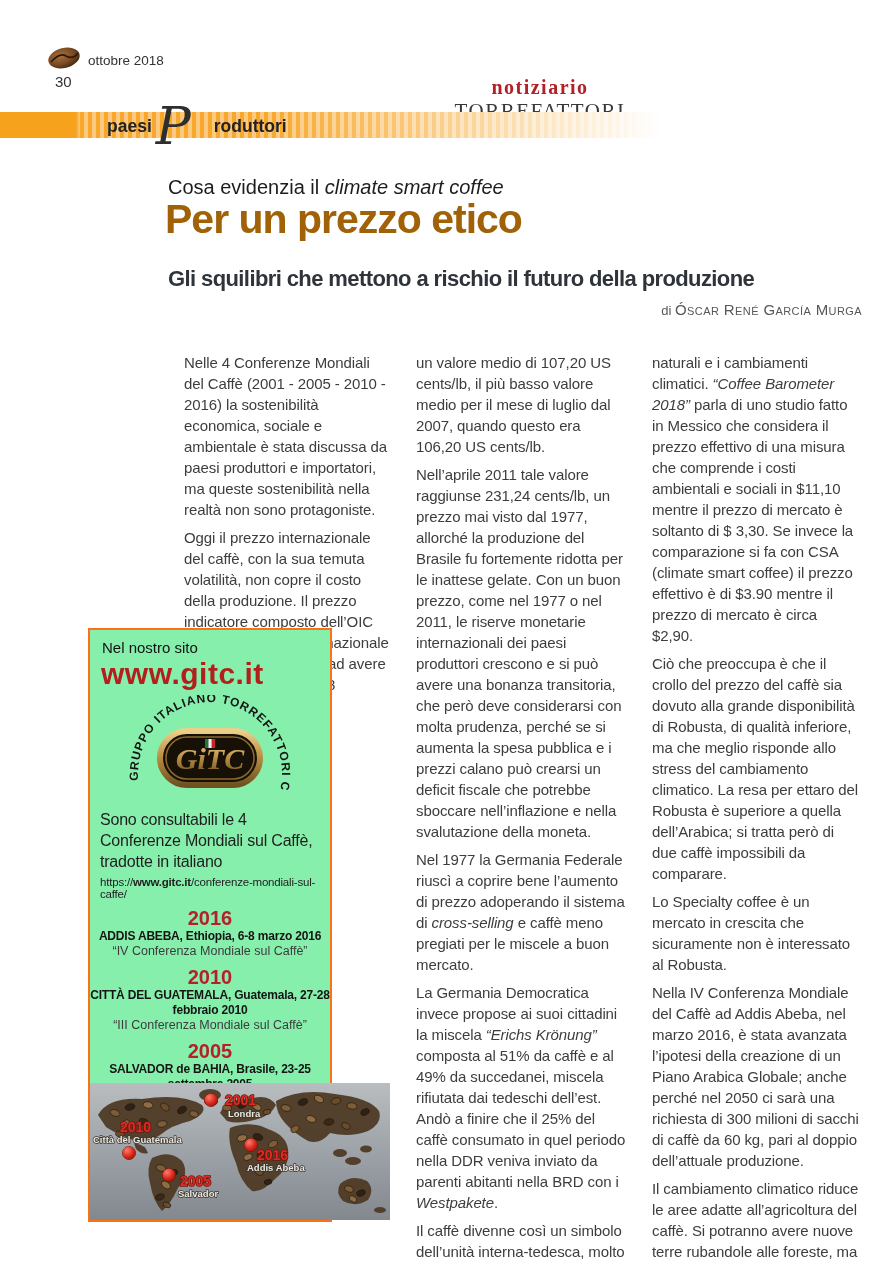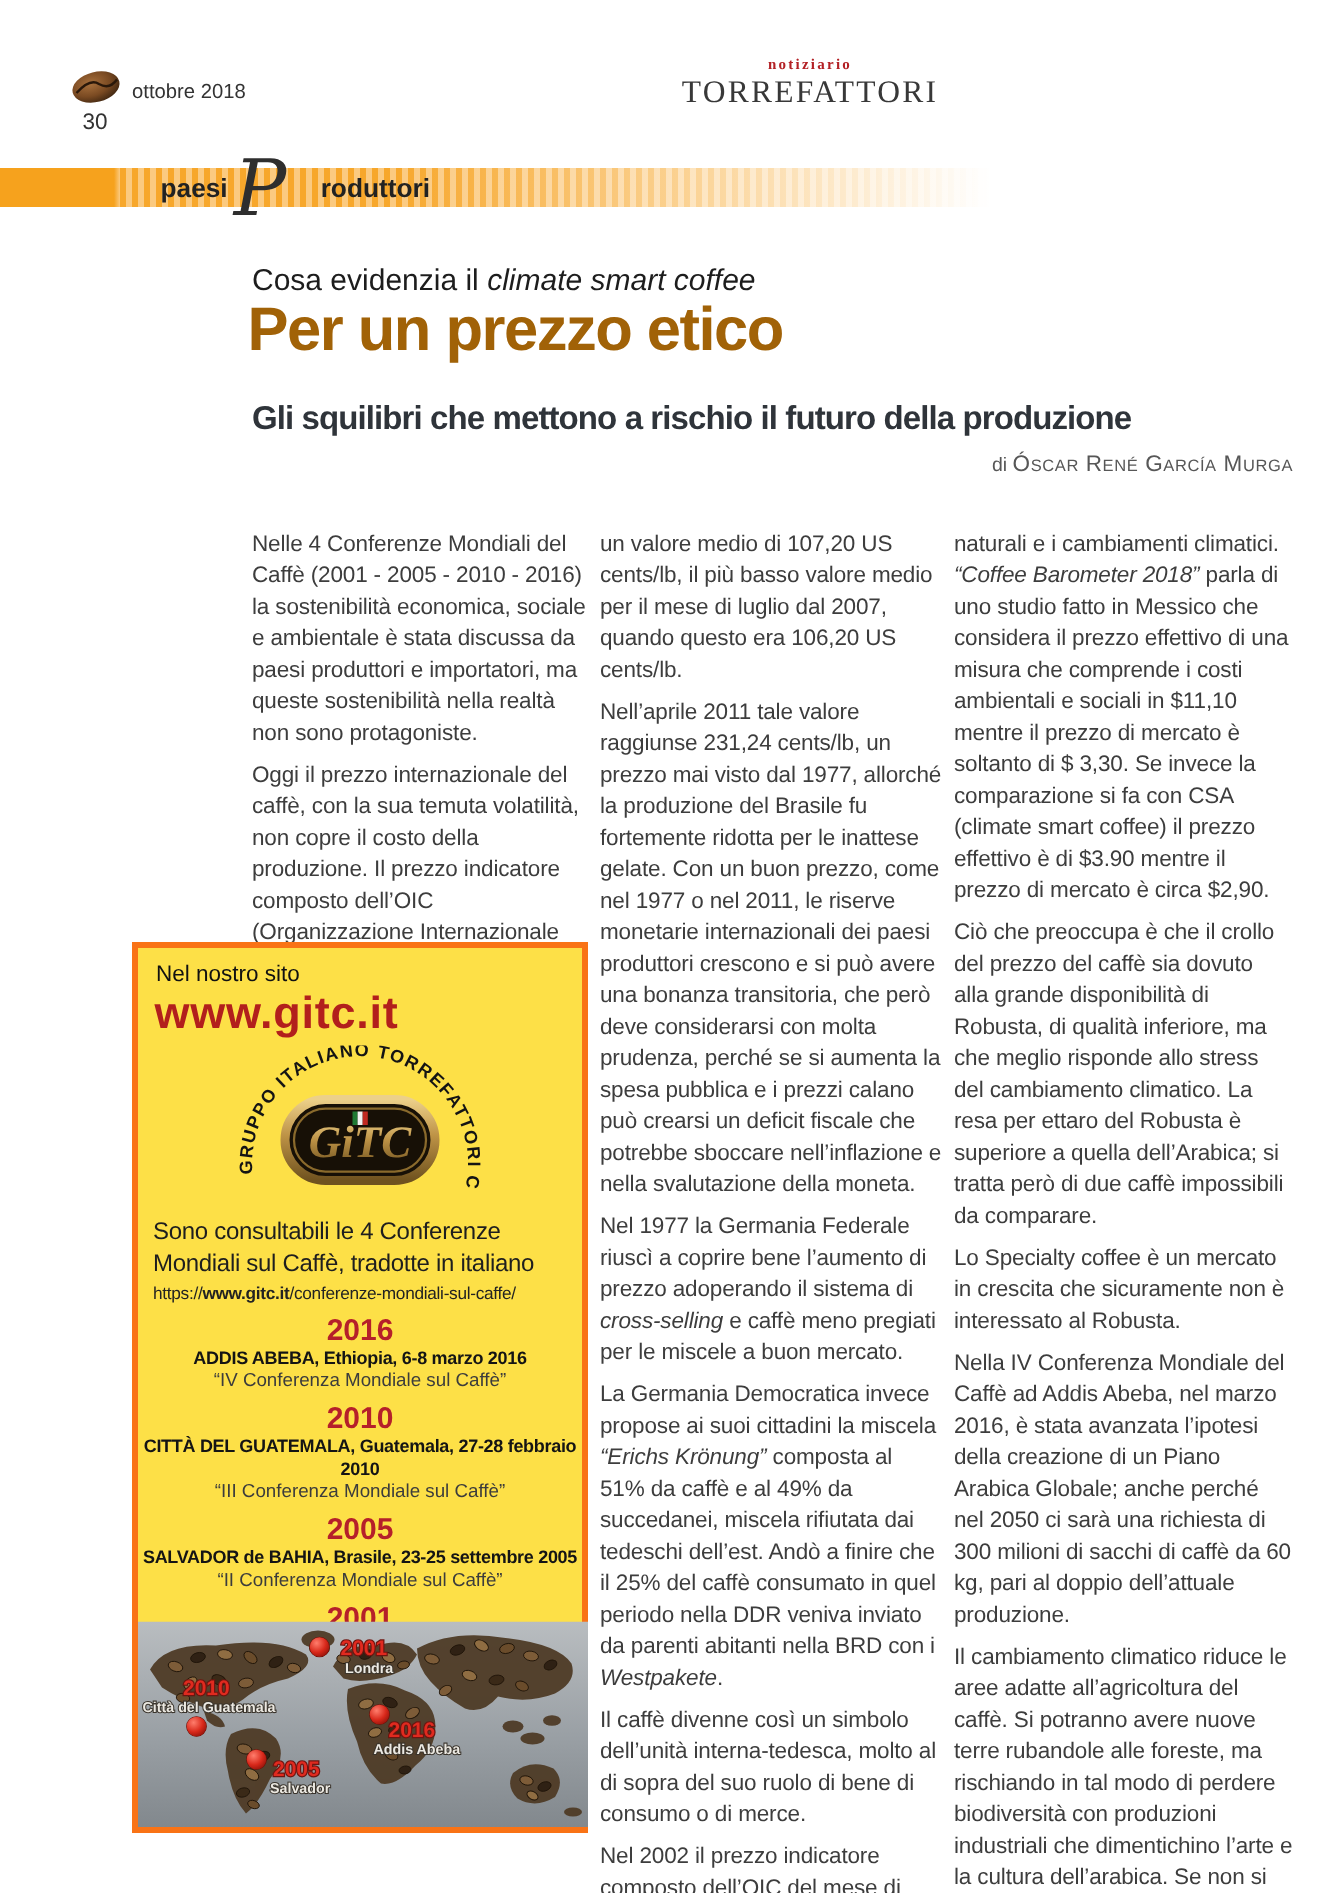--- a/index.html
+++ b/index.html
@@ -5,21 +5,21 @@
   html,body{margin:0;padding:0;background:#fff;}
   .page{position:relative;width:892px;height:1262px;background:#fff;overflow:hidden;
         font-family:"Liberation Sans",sans-serif;color:#3d3d3d;}
 
   
   .bean-icon{position:absolute;left:46px;top:44px;width:36px;height:28px;}
   .hdr-date{position:absolute;left:88px;top:53px;font-size:13.5px;color:#333;}
   .hdr-page{position:absolute;left:55px;top:73px;font-size:15px;color:#333;}
   .masthead{position:absolute;left:420px;top:38px;width:240px;text-align:center;
             font-family:"Liberation Serif",serif;}
-  .masthead .m-top{font-size:10px;font-weight:bold;color:#b32025;letter-spacing:1.5px;}
+  .masthead .m-top{font-size:20px;font-weight:bold;color:#b32025;letter-spacing:1.5px;margin-top:38px;}
   .masthead .m-main{font-size:21px;color:#383838;letter-spacing:1.5px;margin-top:0px;}
 
   
   .band{position:absolute;left:0;top:112px;width:892px;height:26px;
     background-image:
       linear-gradient(90deg,#f6a21d 0,#f6a21d 76px,rgba(246,162,29,0) 80px),
       linear-gradient(90deg,rgba(255,255,255,0) 260px,rgba(255,255,255,.75) 560px,#fff 660px),
       repeating-linear-gradient(90deg,#f7a72b 0 4px,#fbca80 4px 8px);}
   .band-label{position:absolute;left:85px;top:114px;z-index:3;display:flex;align-items:baseline;}
   .band-pre,.band-rest{font-size:17.5px;font-weight:bold;color:#222;padding-left:22px;}
@@ -33,29 +33,29 @@
          letter-spacing:-1px;color:#a16207;}
   .subtitle{position:absolute;left:168px;top:266px;font-size:22px;font-weight:bold;
             letter-spacing:-.6px;color:#2f343a;}
   .byline{position:absolute;left:460px;top:301px;width:402px;text-align:right;
           font-size:13px;color:#575757;}
   .byline .by-name{font-variant:small-caps;font-size:15px;letter-spacing:.4px;margin-top:12px;}
 
   
   .bodycol{position:absolute;top:352px;font-size:15px;line-height:21px;color:#3d3d3d;
            letter-spacing:-.1px;}
-  .bodycol .para{margin:0 0 7px 0;}
+  .bodycol .para{margin:0 0 7px 16px;}
   .bodycol em{font-style:italic;}
   .col1{left:168px;width:224px;}
   .col2{left:400px;width:228px;}
   .col3{left:636px;width:226px;}
 
   
-  .sitebox{position:absolute;left:88px;top:628px;width:304px;height:594px;
-           border:4px solid #f97316;box-sizing:border-box;background:#fde047;}
+  .sitebox{position:absolute;left:88px;top:628px;width:244px;height:594px;
+           border:2px solid #f97316;box-sizing:border-box;background:#86efac;}
   .sb-intro{margin:9px 0 0 12px;font-size:15px;color:#111;}
   .sb-url-big{margin:1px 0 0 11px;font-size:30px;font-weight:bold;color:#b21f1c;letter-spacing:.5px;}
   .sb-logo{display:block;margin:4px auto 0 auto;}
   .sb-consult{margin:6px 10px 0 10px;font-size:16px;line-height:21px;letter-spacing:-.2px;color:#1e1e1e;}
   .sb-urlline{margin:4px 10px 0 10px;font-size:11.5px;letter-spacing:-.2px;color:#222;}
   .sb-urlline b{font-weight:bold;}
   .sb-confs{margin-top:7px;text-align:center;}
   .conf{margin-bottom:7px;}
   .conf-year{font-size:20px;font-weight:bold;color:#b5202a;line-height:22px;}
   .conf-venue{font-size:12px;font-weight:bold;color:#141414;line-height:15px;letter-spacing:-.2px;}

